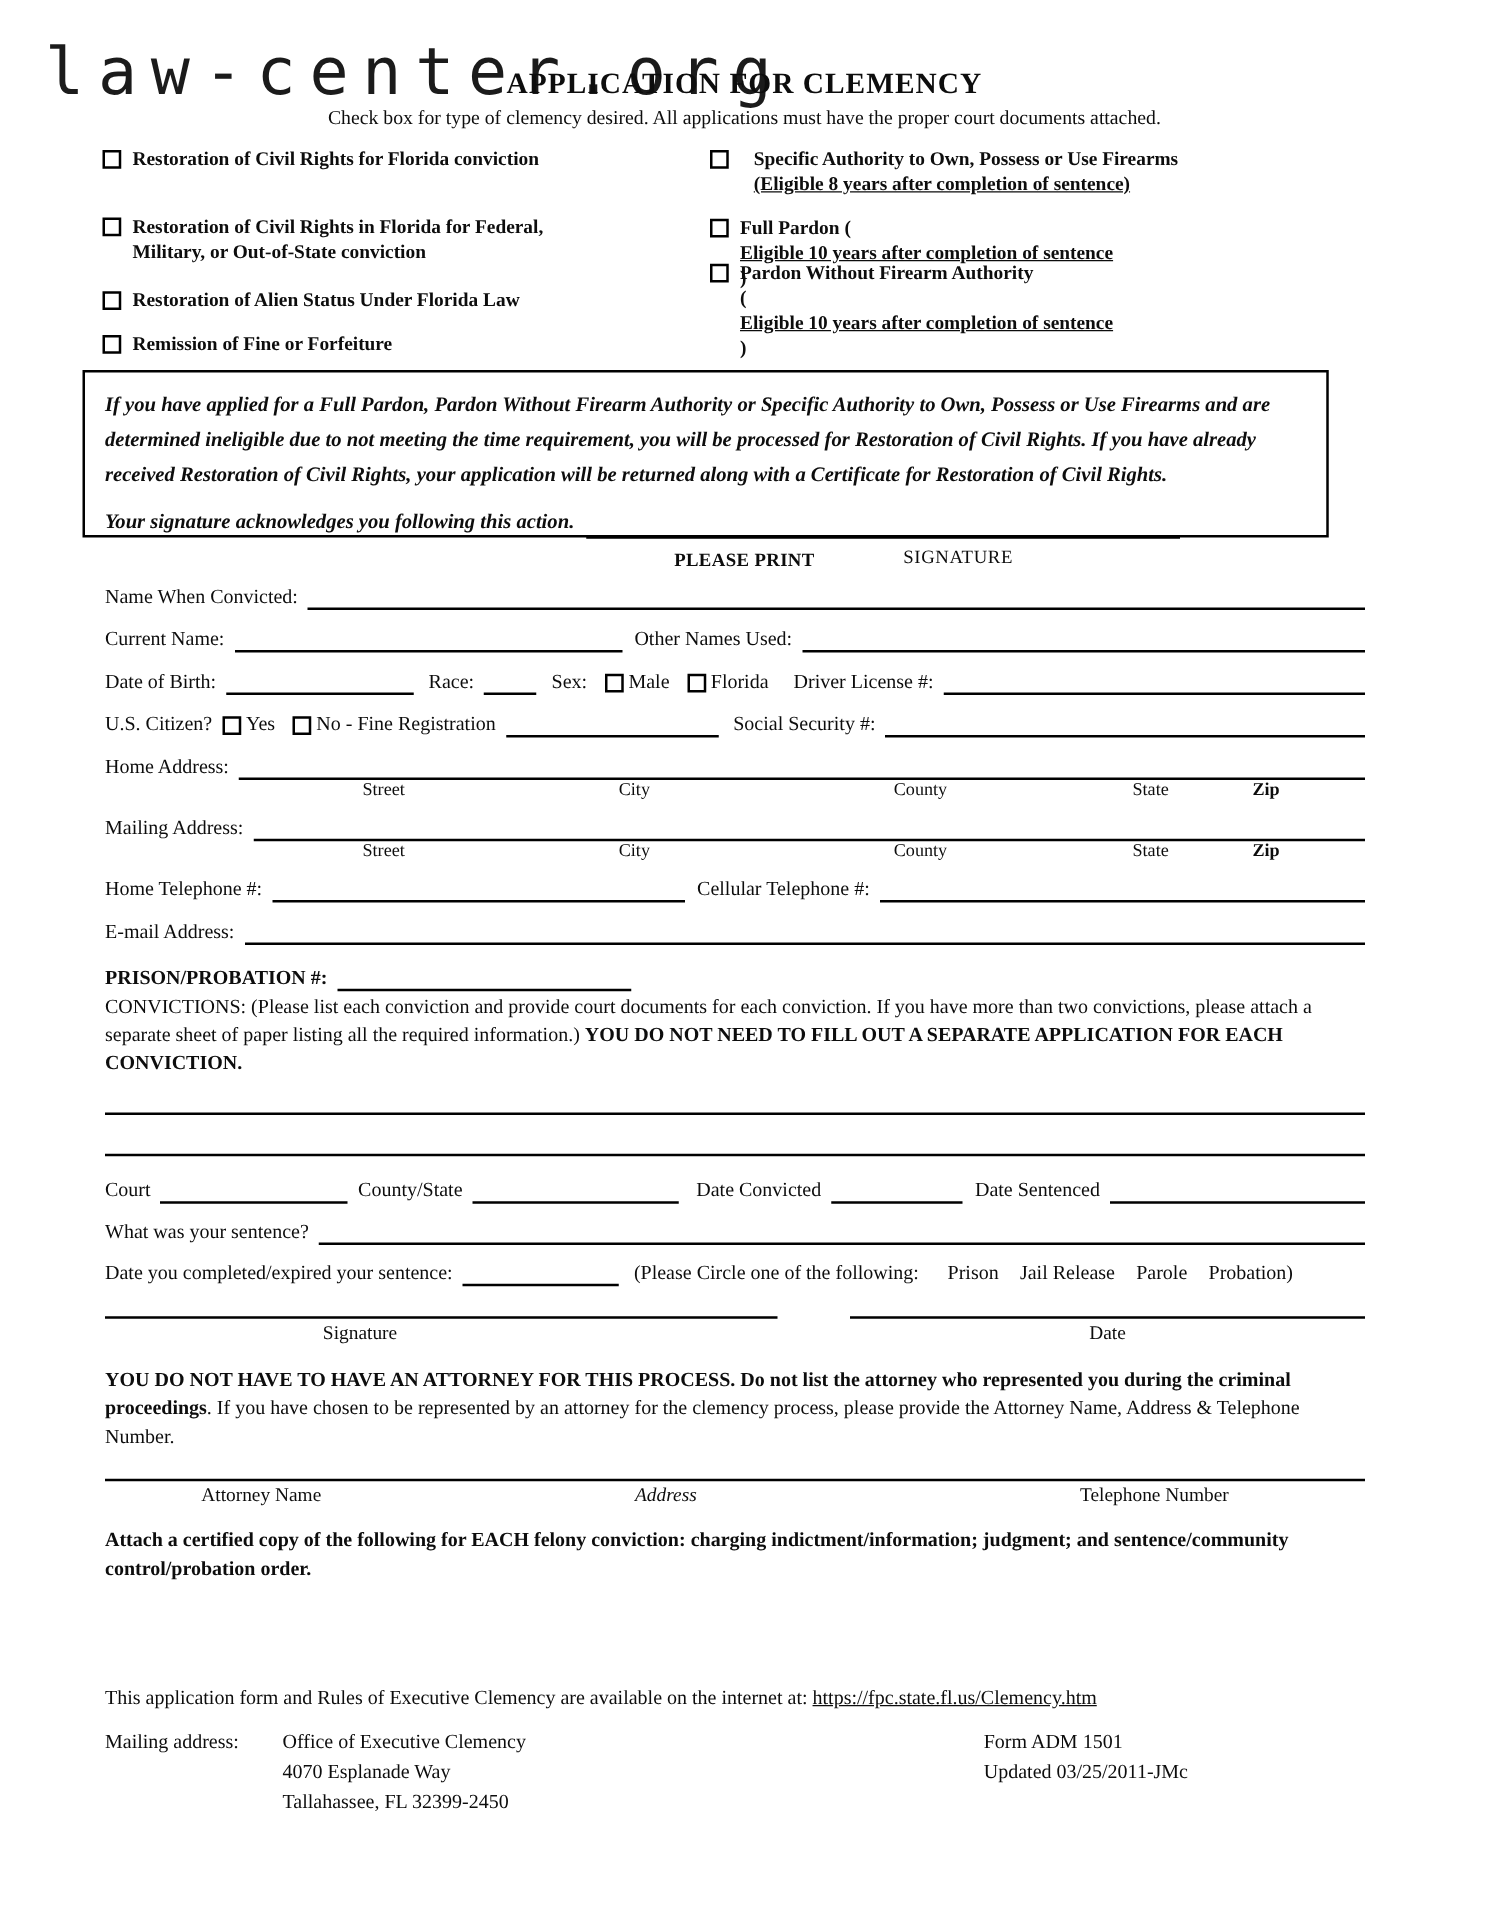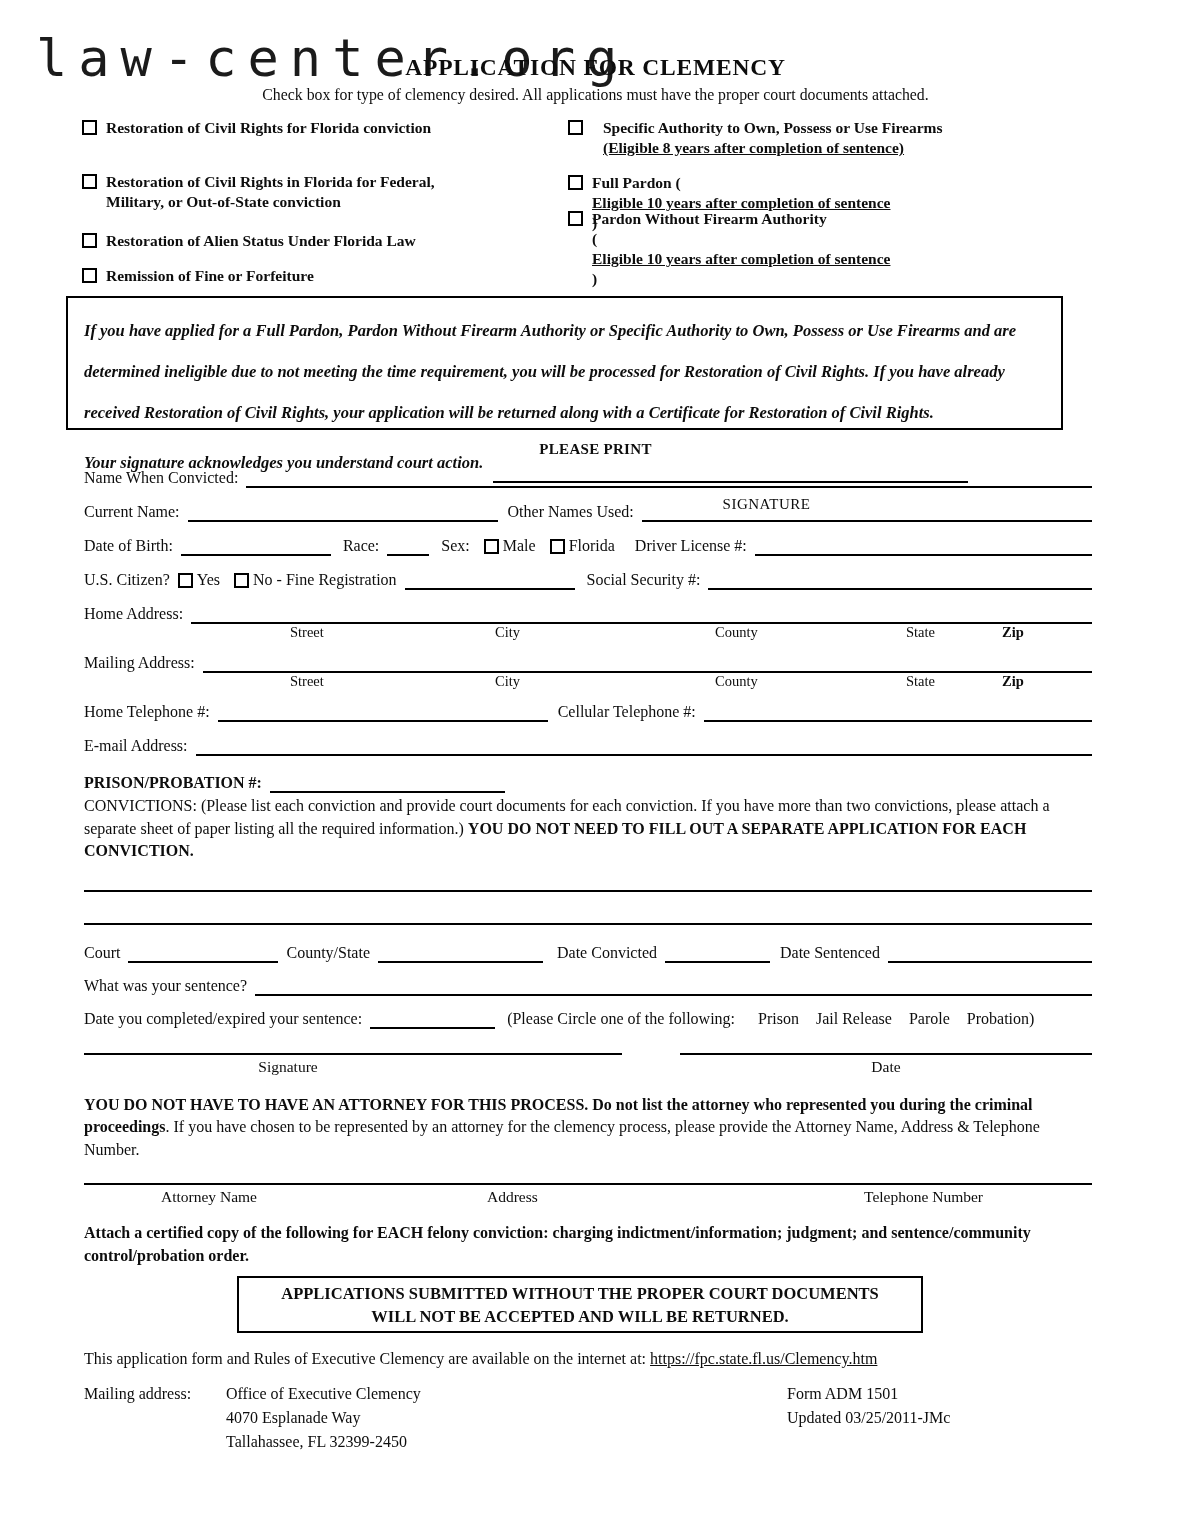--- a/index.html
+++ b/index.html
@@ -27,21 +27,21 @@
   
   .opt { position:absolute; display:flex; gap:9px; font-weight:bold; font-size:15.5px; line-height:20px; }
   .cbx { display:inline-block; flex:none; width:15px; height:15px; border:2px solid #000; background:#fff; margin-top:2px; }
   .u { text-decoration:underline; }
   .optxt span { display:block; }
 
   
   .notice {
     position:absolute; left:66px; top:296px; width:997px; height:134px;
     border:2.5px solid #000; padding:12px 18px 8px 16px;
-    font-weight:bold; font-style:italic; font-size:16.5px; line-height:41px;
+    font-weight:bold; font-style:italic; font-size:16.5px; line-height:28px;
   }
   .notice-sigrow { display:flex; align-items:flex-end; margin-top:9px; }
   .notice-sigrow .nline { flex:none; width:475px; border-bottom:2px solid #000; height:18px; margin-left:10px; }
   .notice-sigcap { margin-left:445px; width:475px; text-align:center;
     font-weight:normal; font-style:normal; font-size:15px; letter-spacing:0.5px; margin-top:1px; }
 
   .print-heading { position:absolute; top:441px; left:0; width:100%; text-align:center;
     font-size:15px; font-weight:bold; letter-spacing:0.3px; }
 
   
@@ -67,21 +67,21 @@
   .sigdate .blockL { width:538px; }
   .sigdate .spacer { width:58px; }
   .sigdate .blockR { width:412px; }
   .lineonly { border-top:2px solid #000; height:0; }
   .linecap { text-align:center; font-size:15.5px; margin-top:3px; }
   .capL { padding-right:130px; }
 
   .attline { border-top:2px solid #000; height:0; margin-top:22px; }
   .attcaps { position:relative; height:20px; font-size:15.5px; margin-top:3px; }
   .attcaps span { position:absolute; top:0; }
-  .att-name { left:77px; } .att-addr { left:403px; } .att-tel { left:780px; }
+  .att-name { left:77px; } .att-addr { left:424px;font-style:italic; } .att-tel { left:780px; }
 
   .attach-note { margin-top:14px; font-weight:bold; }
 
   .warnbox {
     position:absolute; left:237px; top:1276px; width:686px; height:57px;
     border:2.5px solid #000; text-align:center; font-weight:bold;
     font-size:16.5px; line-height:23px; padding-top:4px;
   }
 
   .availability { position:absolute; left:84px; top:1350px; font-size:16px; }
@@ -152,21 +152,21 @@
           <span>(</span>
           <span class="u">Eligible 10 years after completion of sentence</span>
           <span>)</span>
         </span>
     </span>
   </div>
 
   <div class="notice">
     <div>If you have applied for a Full Pardon, Pardon Without Firearm Authority or Specific Authority to Own, Possess or Use Firearms and are determined ineligible due to not meeting the time requirement, you will be processed for Restoration of Civil Rights.  If you have already received Restoration of Civil Rights, your application will be returned along with a Certificate for Restoration of Civil Rights.</div>
     <div class="notice-sigrow">
-      <span>Your signature acknowledges you understand court action.</span>
+      <span>Your signature acknowledges you following this action.</span>
       <span class="nline"></span>
     </div>
     <div class="notice-sigcap">SIGNATURE</div>
   </div>
 
   <div class="print-heading">PLEASE PRINT</div>
 
   <div class="sectionA">
     <div class="frow">
       <span class="lab">Name When Convicted:</span>
@@ -286,24 +286,20 @@
     </div>
     <div class="attline"></div>
     <div class="attcaps">
       <span class="att-name">Attorney Name</span>
       <span class="att-addr">Address</span>
       <span class="att-tel">Telephone Number</span>
     </div>
     <div class="para attach-note">Attach a certified copy of the following for EACH felony conviction: charging indictment/information; judgment; and sentence/community control/probation order.</div>
   </div>
 
-  <div class="warnbox">
-    <div>APPLICATIONS SUBMITTED WITHOUT THE PROPER COURT DOCUMENTS</div>
-    <div>WILL NOT BE ACCEPTED AND WILL BE RETURNED.</div>
-  </div>
 
   <div class="availability">
     <span>This application form and Rules of Executive Clemency are available on the internet at:</span>
     <a href="#">https://fpc.state.fl.us/Clemency.htm</a>
   </div>
 
   <div class="footer">
     <span class="flab">Mailing address:</span>
     <div class="faddr">
       <div>Office of Executive Clemency</div>

